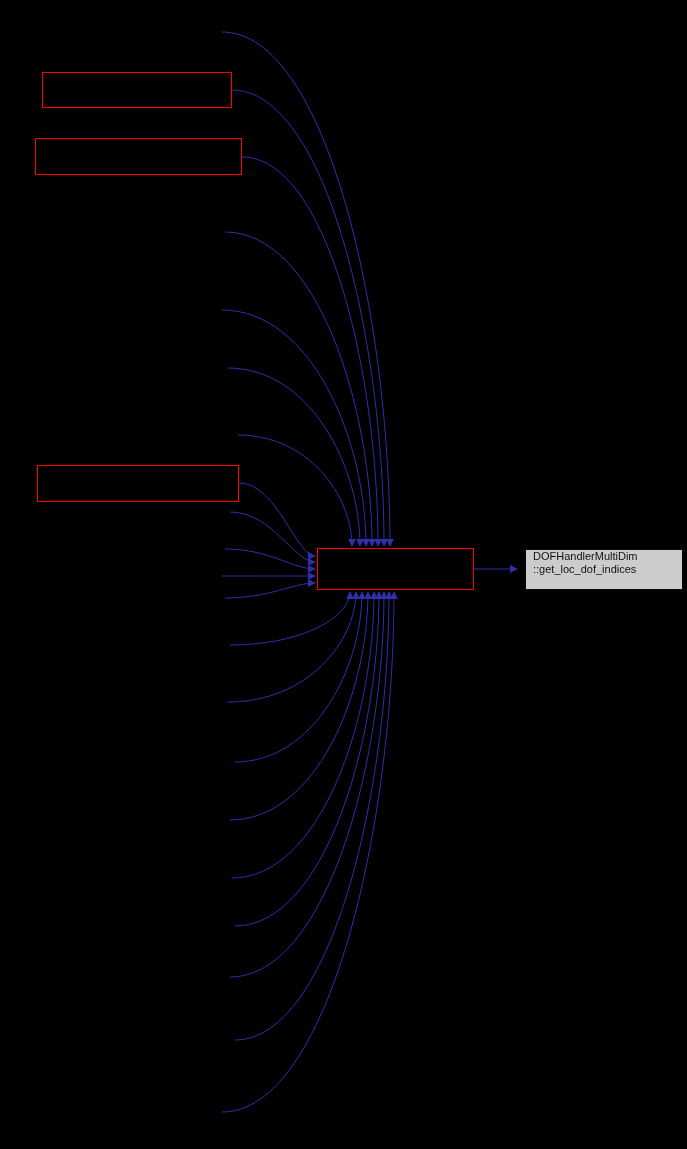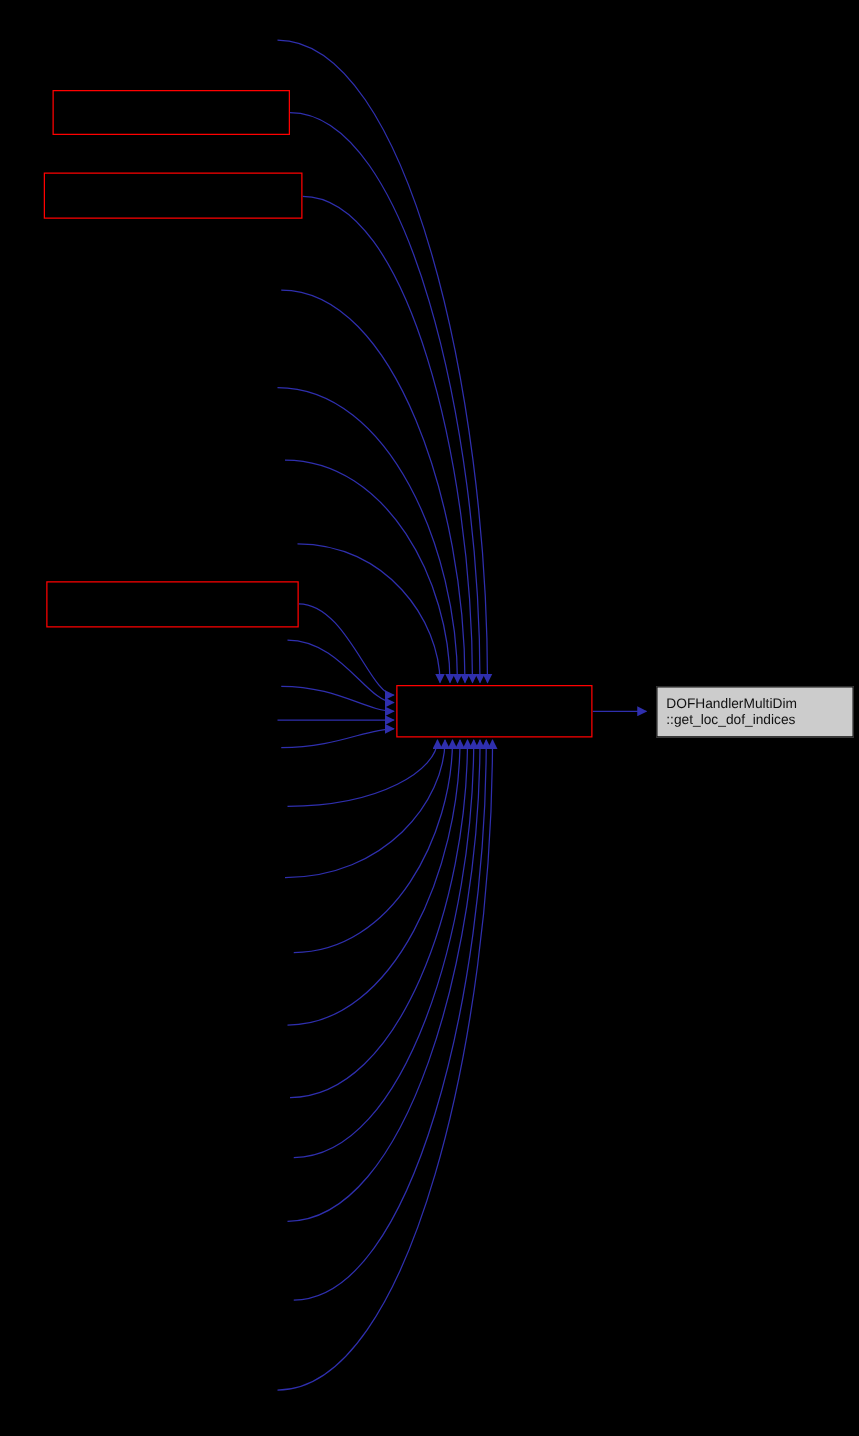--- a/index.html
+++ b/index.html
@@ -41,21 +41,21 @@
     top: 549px;
     width: 158px;
     height: 41px;
     background: var(--focusfill, #cccccc);
     border: 1px solid #0a0a0a;
     color: var(--focustext, #111111);
     font-size: 11px;
     line-height: 13px;
     display: flex;
     flex-direction: column;
-    justify-content: center;
+    justify-content: flex-start;
     padding-left: 7px;
   }
 </style>
 </head>
 <body>
 
 <div id="graph">
   <svg id="edges-layer" width="687" height="1149" viewBox="0 0 687 1149">
     <defs>
       <marker id="arrow" viewBox="0 0 10 10" refX="9" refY="5" markerWidth="8" markerHeight="8" orient="auto">

